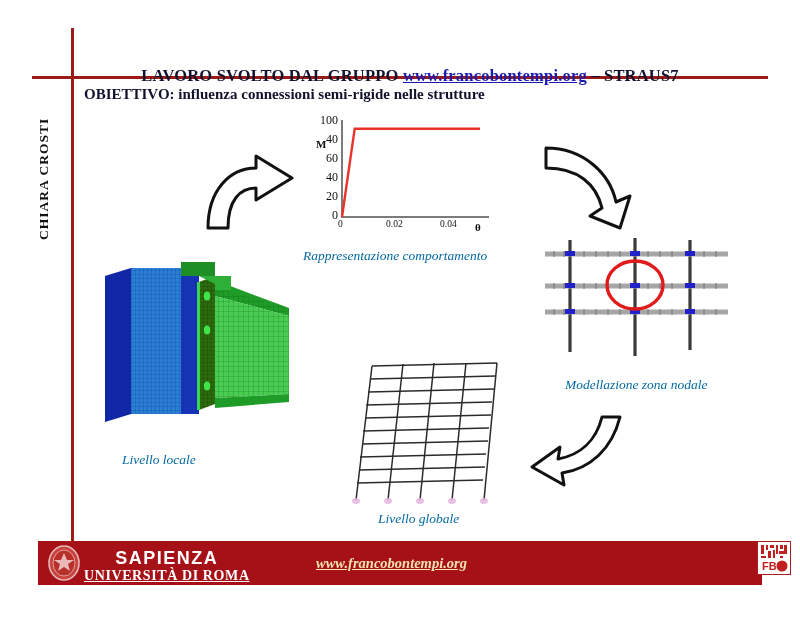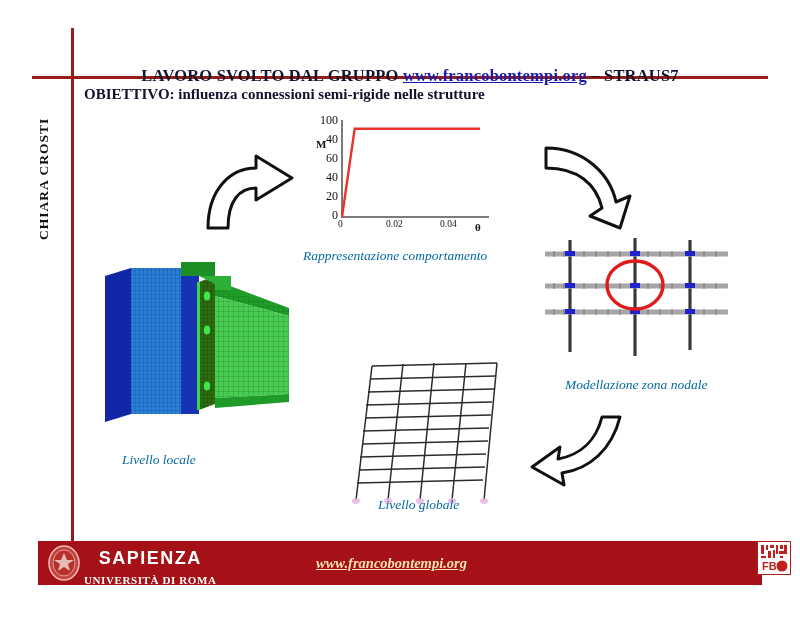--- a/index.html
+++ b/index.html
@@ -23,21 +23,21 @@
   .author{position:absolute;left:36px;top:240px;width:180px;
       transform:rotate(-90deg);transform-origin:0 0;
       font-size:13.5px;font-weight:bold;letter-spacing:1px;color:#111;
       white-space:nowrap;}
 
   
   .caption{position:absolute;font-style:italic;font-size:13.5px;color:#0369a1;white-space:nowrap;}
   .cap-graph{left:303px;top:248px;}
   .cap-local{left:122px;top:452px;}
   .cap-node{left:565px;top:377px;}
-  .cap-global{left:378px;top:497px;}
+  .cap-global{left:378px;top:511px;}
 
   
   .chart{position:absolute;left:300px;top:118px;width:192px;height:122px;}
   .chart .axis-y{position:absolute;left:41px;top:2px;width:2px;height:97px;background:#7b7b7b;}
   .chart .axis-x{position:absolute;left:41px;top:98px;width:148px;height:1.5px;background:#7b7b7b;}
   .chart .ylab{position:absolute;left:16px;top:20px;font-size:11px;font-weight:bold;color:#111;}
   .chart .xlab{position:absolute;left:175px;top:103px;font-size:11px;font-weight:bold;color:#111;}
   .chart .ytick{position:absolute;right:0;width:26px;text-align:right;font-size:12px;color:#111;}
   .chart .ytickwrap{position:absolute;left:8px;top:0;width:30px;height:100px;}
   .chart .xtick{position:absolute;top:101px;font-size:9.5px;color:#111;}
@@ -57,21 +57,21 @@
   .arr1{left:200px;top:148px;}
   .arr2{left:540px;top:140px;}
   .arr3{left:528px;top:415px;}
 
   
   .footer-bar{position:absolute;left:38px;top:541px;width:724px;height:44px;background:#a51117;}
   .footer-logo{position:absolute;left:44px;top:543px;width:190px;height:40px;}
   .sap-text{position:absolute;left:84px;top:549px;color:#ffffff;}
   .sap-main{font-size:18px;font-weight:bold;letter-spacing:1.5px;line-height:19px;
       font-family:Liberation Sans, sans-serif;text-align:center;}
-  .sap-sub{font-size:11px;font-weight:bold;letter-spacing:.6px;margin-top:6px;text-decoration:underline;}
+  .sap-sub{font-size:14px;font-weight:bold;letter-spacing:.6px;margin-top:0;text-decoration:underline;}
   .footer-url{position:absolute;left:316px;top:555px;font-size:14.5px;font-style:italic;
       font-weight:bold;color:#f5e3b0;text-decoration:underline;}
   .fbo{position:absolute;left:726px;top:541px;width:34px;height:34px;margin-left:31px;}
 </style>
 </head>
 <body>
 
 <div class="slide">
 
   <div class="vrule"></div>

